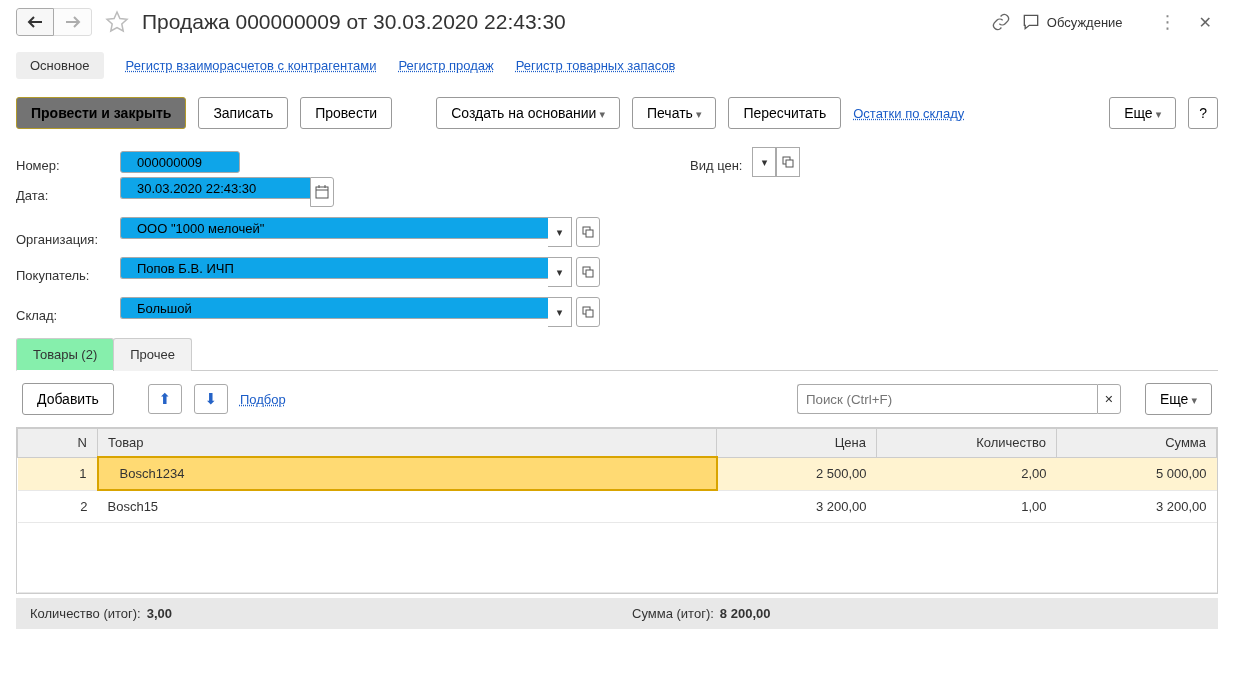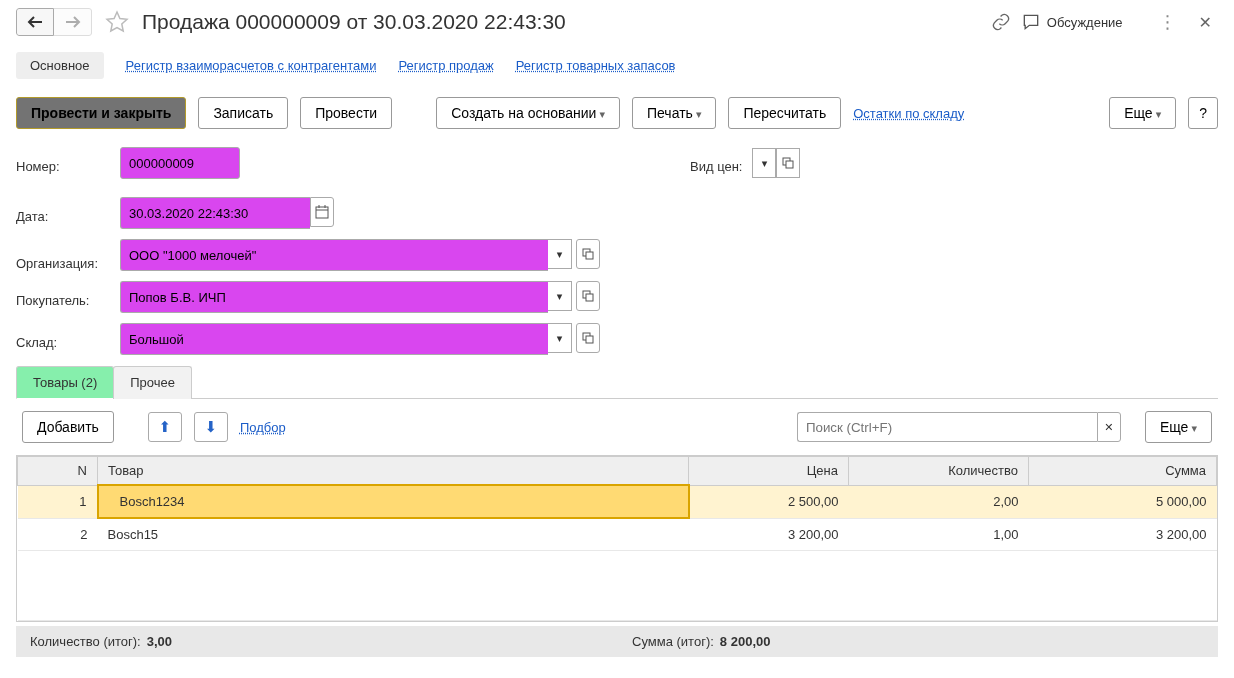--- a/index.html
+++ b/index.html
@@ -26,21 +26,21 @@
     .nav-tab-main { background:#eee; padding: 6px 14px; border-radius:3px; color:#333; }
     .link { color:#1a5cc8; text-decoration: underline dotted; cursor:pointer; }
 
     
     .cmd-bar { display:flex; gap: 12px; align-items:center; margin-bottom: 18px; flex-wrap: wrap;}
     .btn { padding: 7px 14px; border: 1px solid #999; border-radius: 3px; background: #fff; font-size: 14px; cursor:pointer; }
     .btn-primary { background:#737373; border-color:#b39b2b; font-weight: bold; }
     .btn-menu::after { content:" ▾"; color:#666; font-size:11px;}
     .btn-sq { padding: 7px 10px; }
     .label { padding-top: 6px; color:#333; white-space: nowrap; }
-    .text-input { height: 32px; border: 1px solid #aaa; border-radius:3px; padding: 0 8px; font-size: 13px; background:#d946ef; }
+    .text-input { height: 22px; border: 1px solid #aaa; border-radius:3px; padding: 0 16px; font-size: 13px; background:#0ea5e9; }
     .text-input.num { width: 120px; }
     .text-input.date { width: 190px; }
     .input-btn { width: 24px; height:30px; border:1px solid #aaa; background:#fff; display:flex; align-items:center; justify-content:center; font-size:11px; cursor:pointer; }
     .combo { display:flex; width: 480px; }
     .combo .text-input { flex:1; border-radius: 3px 0 0 3px; border-right:none; }
     .combo .input-btn { border-left:1px solid #aaa; }
     .combo .input-btn:first-of-type { border-radius:0;}
     .combo .input-btn:last-of-type { border-radius: 0 3px 3px 0; margin-left: 4px; border-radius:3px;}
     .combo .ib-drop { border-radius:0; border-left:none;}
     .combo .ib-open { margin-left: 4px; border-radius:3px;}
@@ -133,21 +133,21 @@
   <div style="width:20px;"></div>
   <button class="btn btn-menu">Создать на основании</button>
   <button class="btn btn-menu">Печать</button>
   <button class="btn">Пересчитать</button>
   <a class="link">Остатки по складу</a>
   <div class="spacer"></div>
   <button class="btn btn-menu">Еще</button>
   <button class="btn btn-sq">?</button>
 </div>
 
-<div class="two-col-row" style="margin-bottom:18px;">
+<div class="two-col-row" style="margin-bottom:0;">
   <div style="display:flex; align-items:center; gap:10px;">
     <div class="label" style="width:94px;">Номер:</div>
     <input class="text-input num" value="000000009" style="">
   </div>
   <div style="display:flex; align-items:center; gap:10px; flex:1; margin-left:410px;">
     <div class="label">Вид цен:</div>
     <div class="price-combo">
       <div class="input-btn ib-drop">▾</div>
       <div class="input-btn ib-open">
         <svg width="12" height="12" viewBox="0 0 12 12">
@@ -239,21 +239,21 @@
 </div>
 
 <div class="table-box">
   <table>
     <thead>
       <tr>
         <th style="width:80px;" class="num-col">N</th>
         <th>Товар</th>
         <th style="width:160px;" class="num-col">Цена</th>
         <th style="width:180px;" class="num-col">Количество</th>
-        <th style="width:188px;" class="num-col">Сумма</th>
+        <th style="width:160px;" class="num-col">Сумма</th>
       </tr>
     </thead>
     <tbody>
       <tr class="selected">
         <td class="num-col">1</td>
         <td class="cell-name">Bosch1234</td>
         <td class="num-col">2 500,00</td>
         <td class="num-col">2,00</td>
         <td class="num-col">5 000,00</td>
       </tr>

